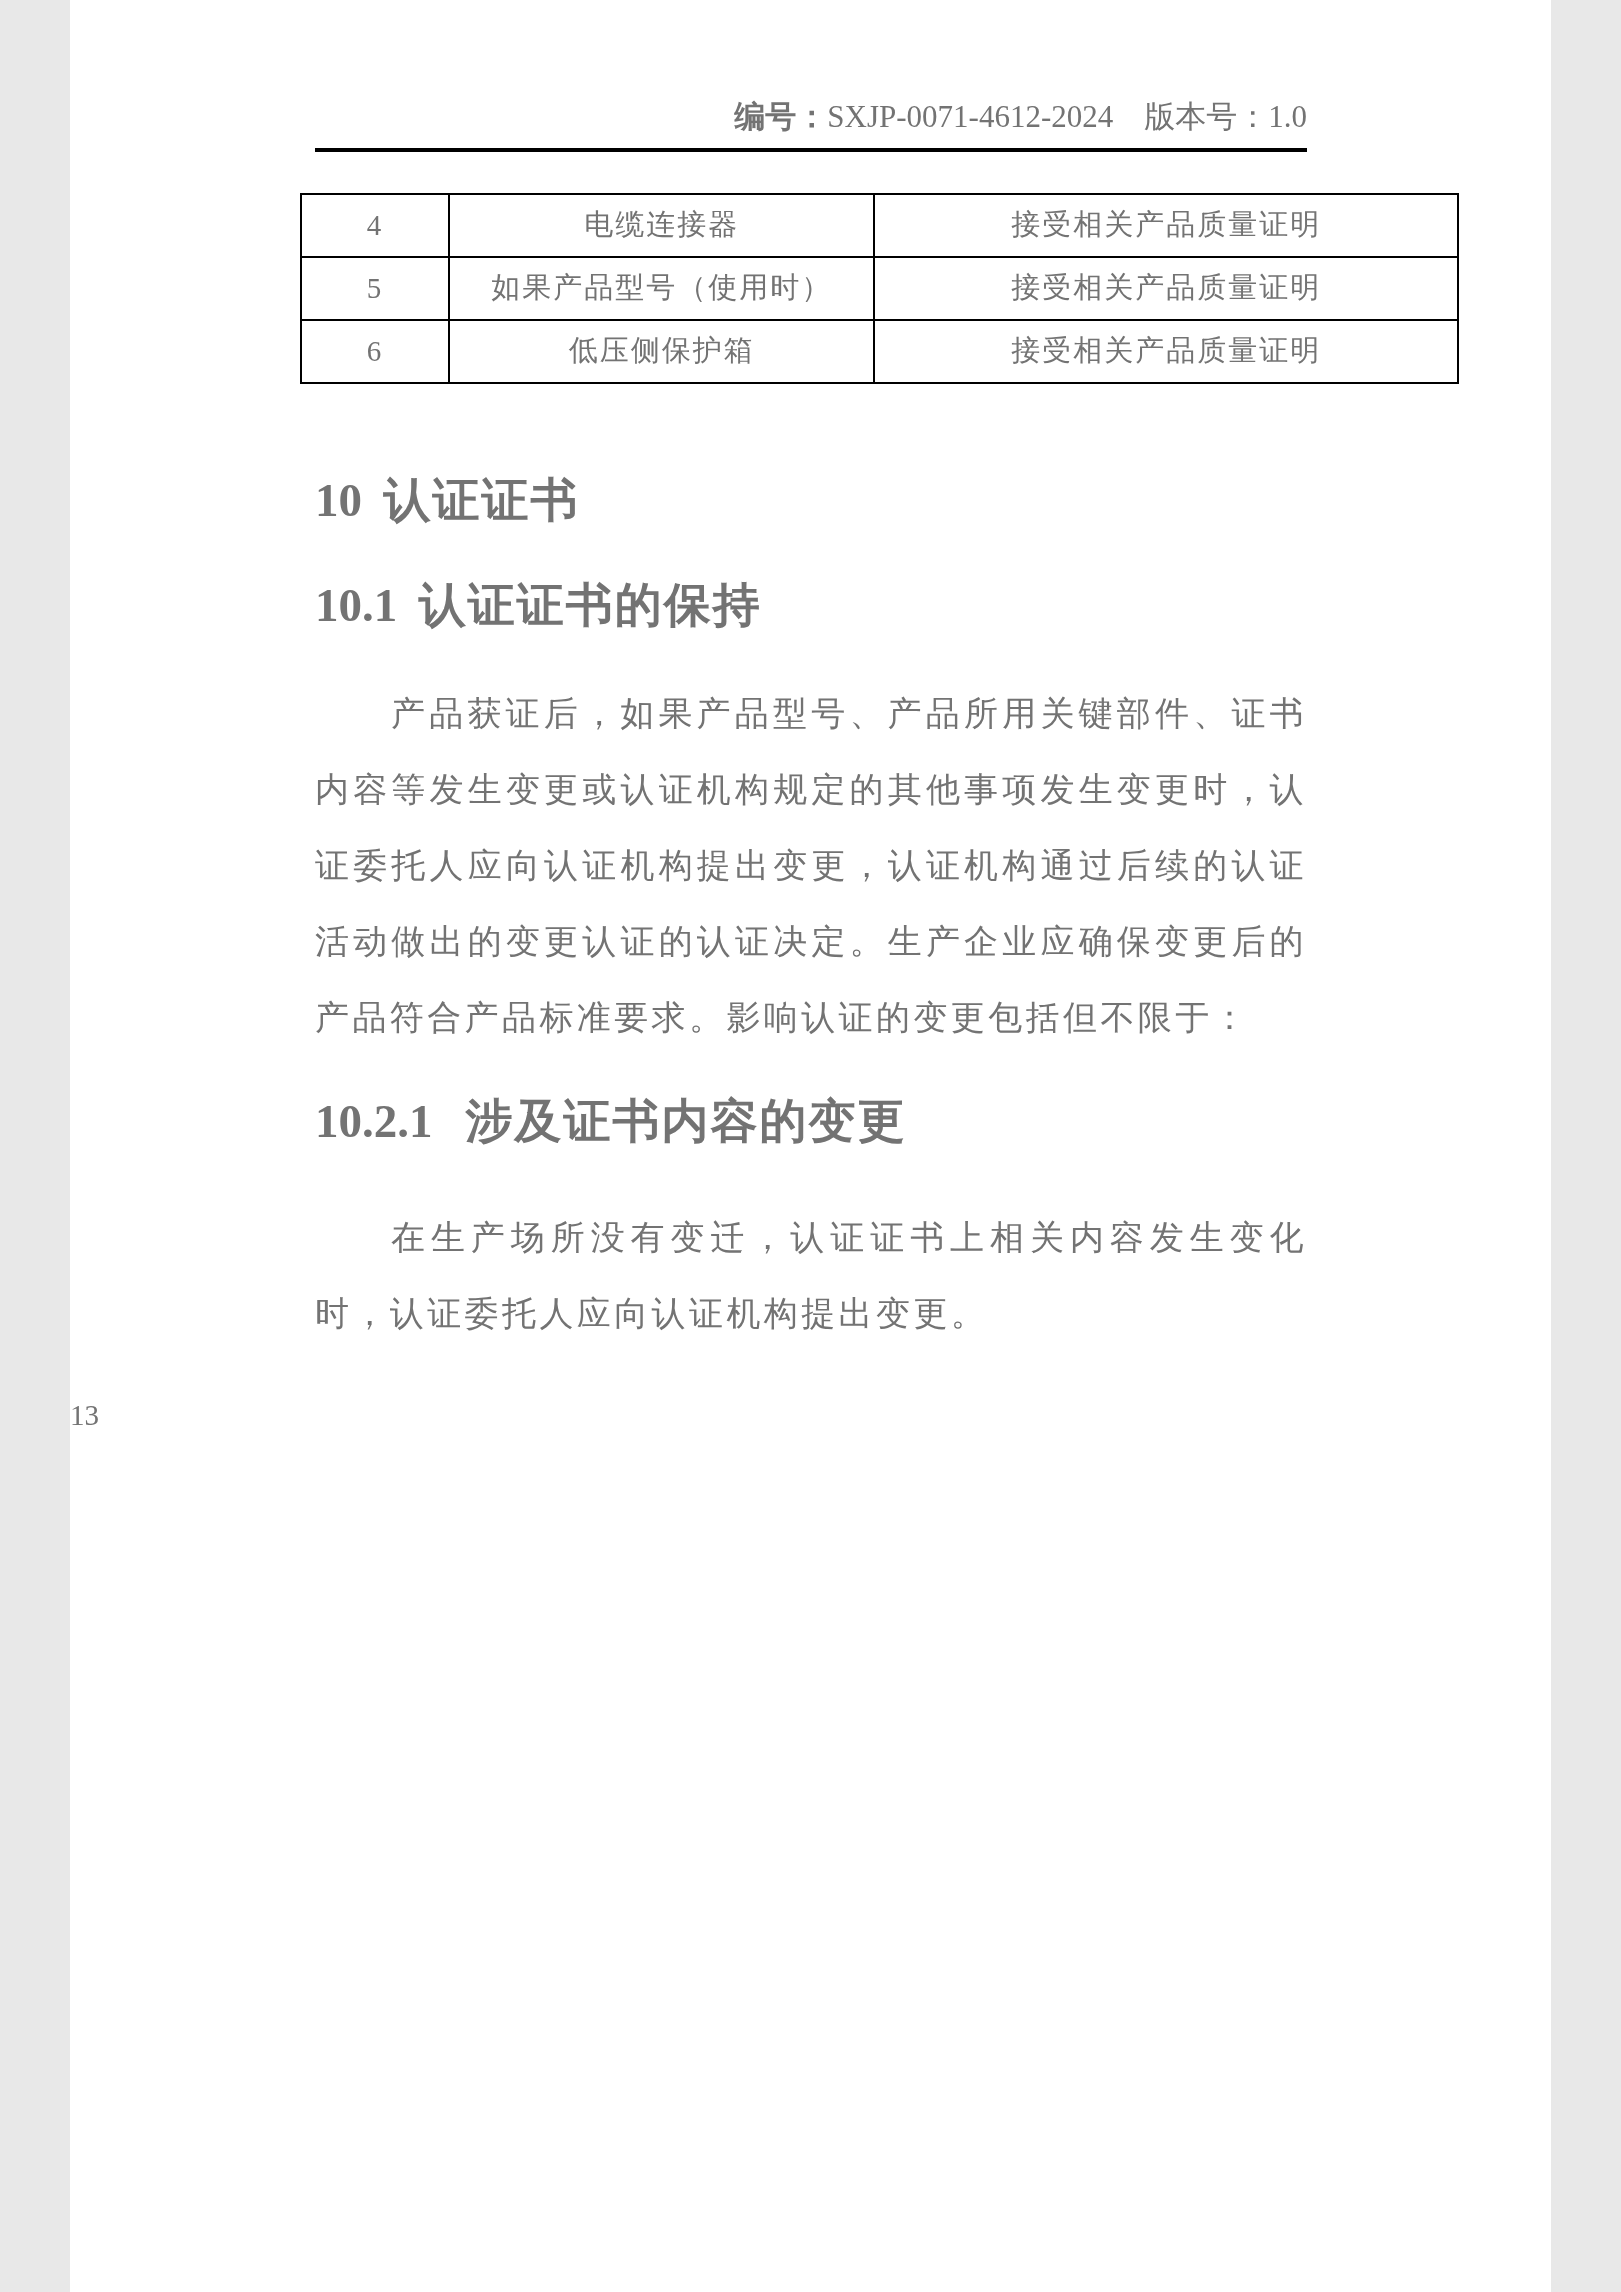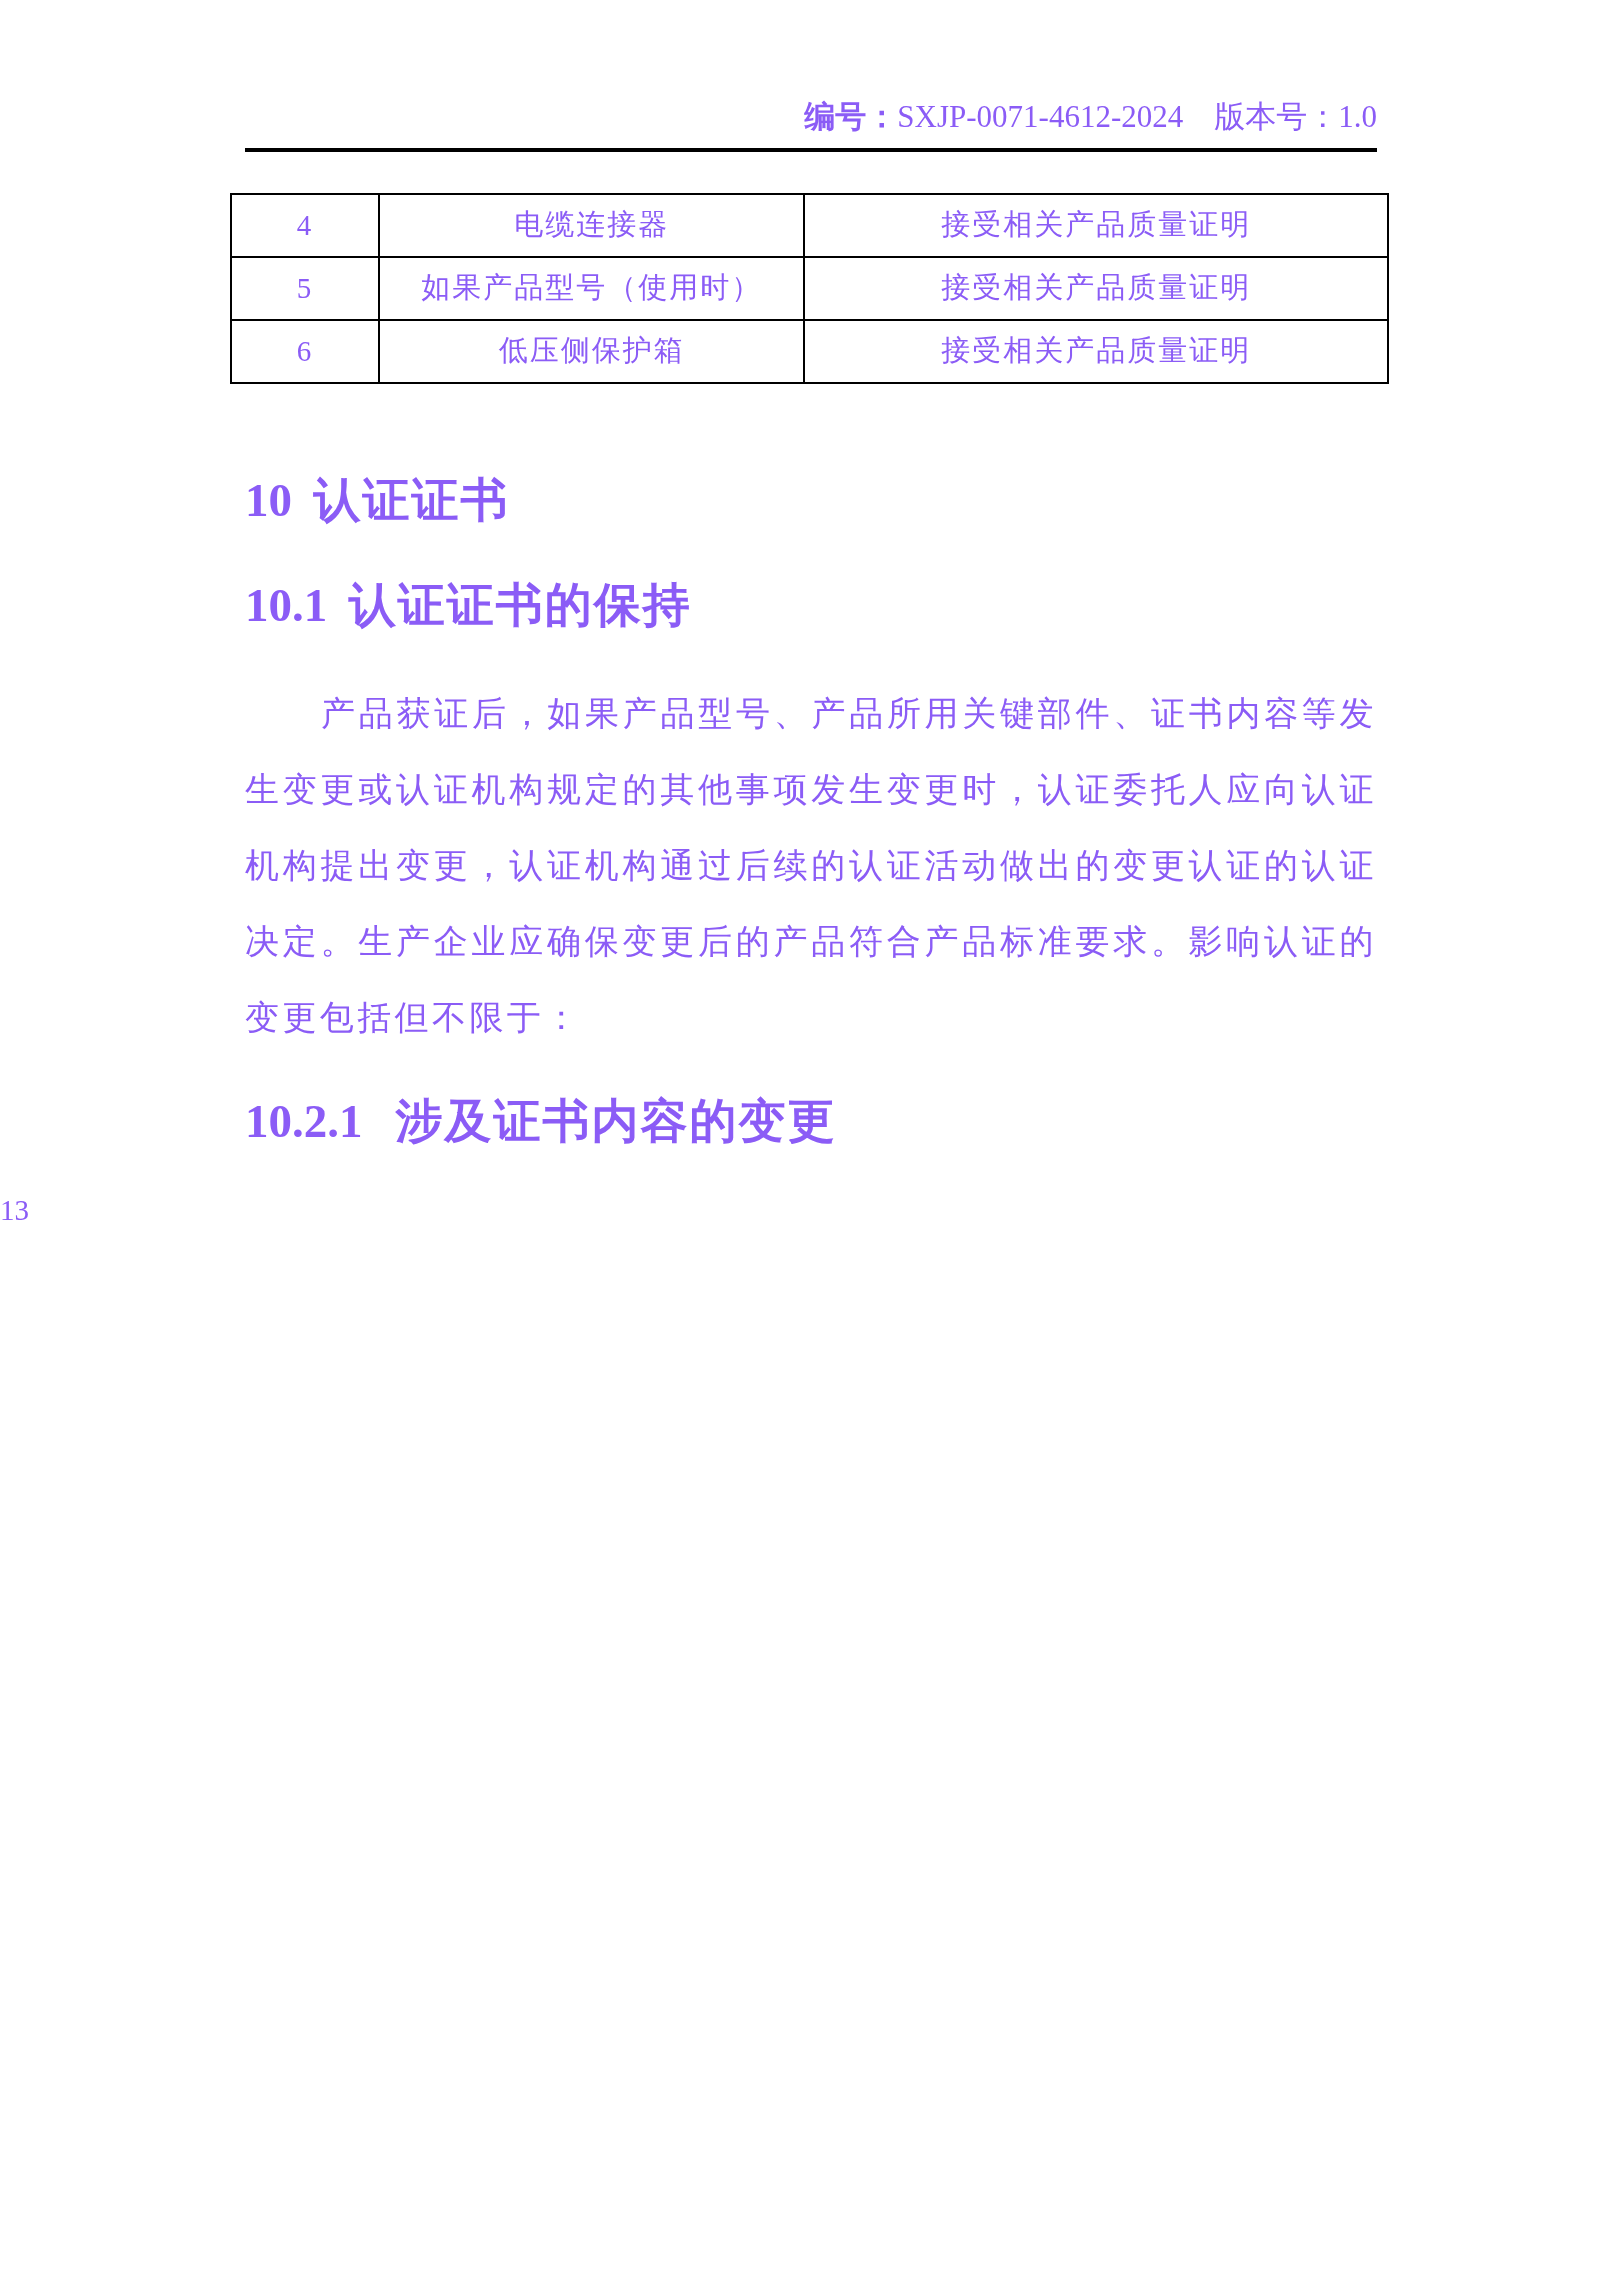--- a/index.html
+++ b/index.html
@@ -2,25 +2,25 @@
 <html><head>
 <meta charset="utf-8">
 <style>
   html, body {
     margin: 0;
     padding: 0;
     background: #e8e8e8;
   }
   .page {
     position: relative;
-    width: 1621px;
+    width: 1481px;
     height: 2293px;
     margin: 0 auto;
     background: #ffffff;
-    color: #8b5cf6;
+    color: #737373;
     font-family: "Liberation Serif", "DejaVu Serif", serif;
     overflow: hidden;
   }
   
   .doc-header {
     margin: 0 244px 0 245px;
     padding-top: 94px;
     padding-bottom: 8.8px;
     border-bottom: 4.9px solid #000;
     text-align: right;
@@ -137,20 +137,23 @@
 
 
   <p class="para para-10-2">
     <span>产品获证后，如果产品型号、产品所用关键部件、证书内容等发生变更或认证机构规定的其他事项发生变更时，认证委托人应向认证机构提出变更，认证机构通过后续的认证活动做出的变更认证的认证决定。生产企业应确保变更后的产品符合产品标准要求。影响认证的变更包括但不限于：</span>
   </p>
 
   <div class="heading heading-10-2-1">
     <span class="h-num">10.2.1</span><span class="h-title">涉及证书内容的变更</span>
   </div>
 
+  <p class="para para-10-2-1a">
+    <span>在生产场所没有变迁，认证证书上相关内容发生变化时，认证委托人应向认证机构提出变更。</span>
+  </p>
 
 
   <div class="page-footer">
     <span>13</span>
   </div>
 
 </div>
 
 
 </body></html>

